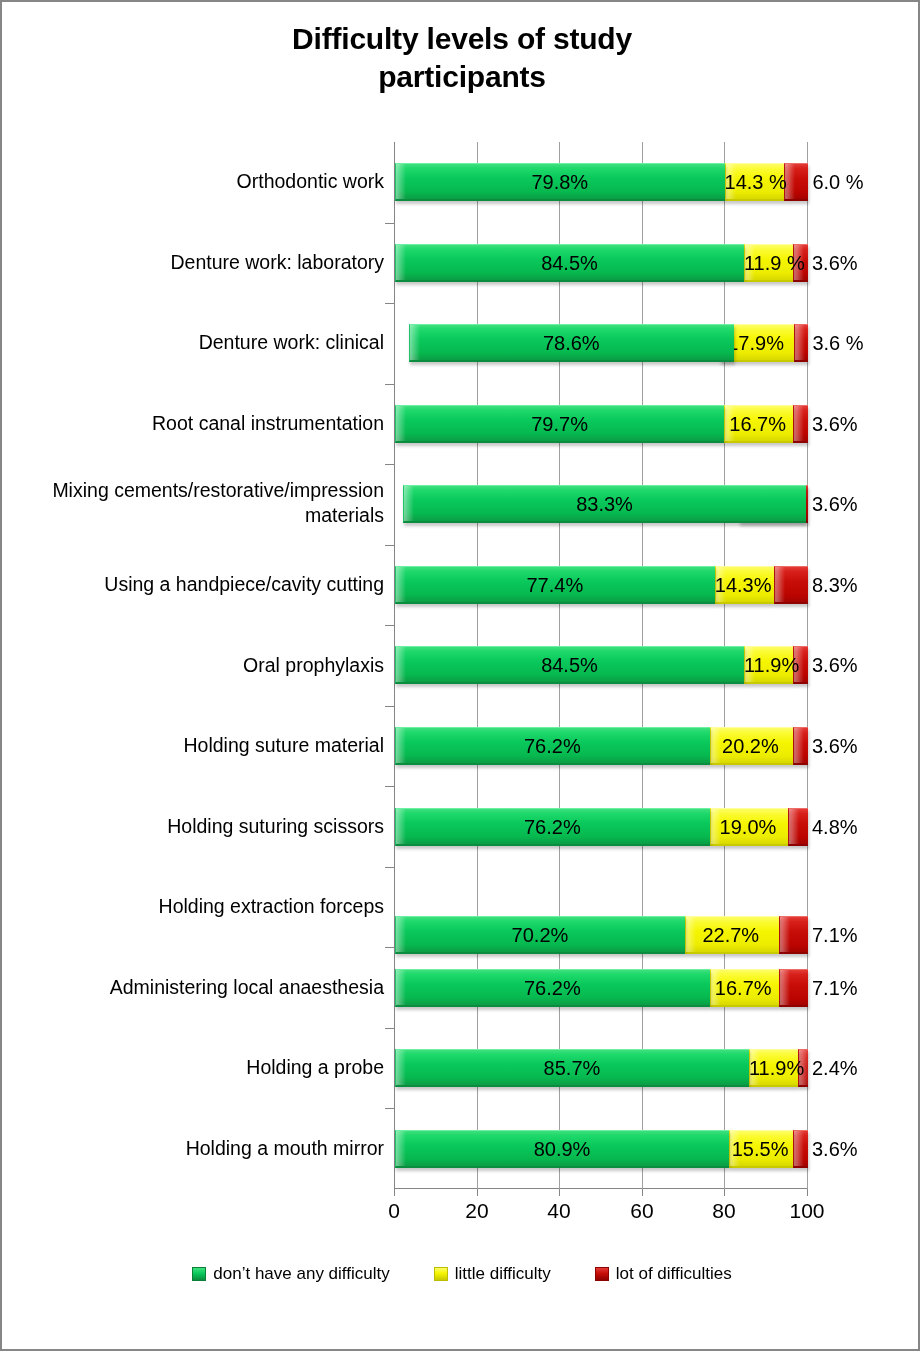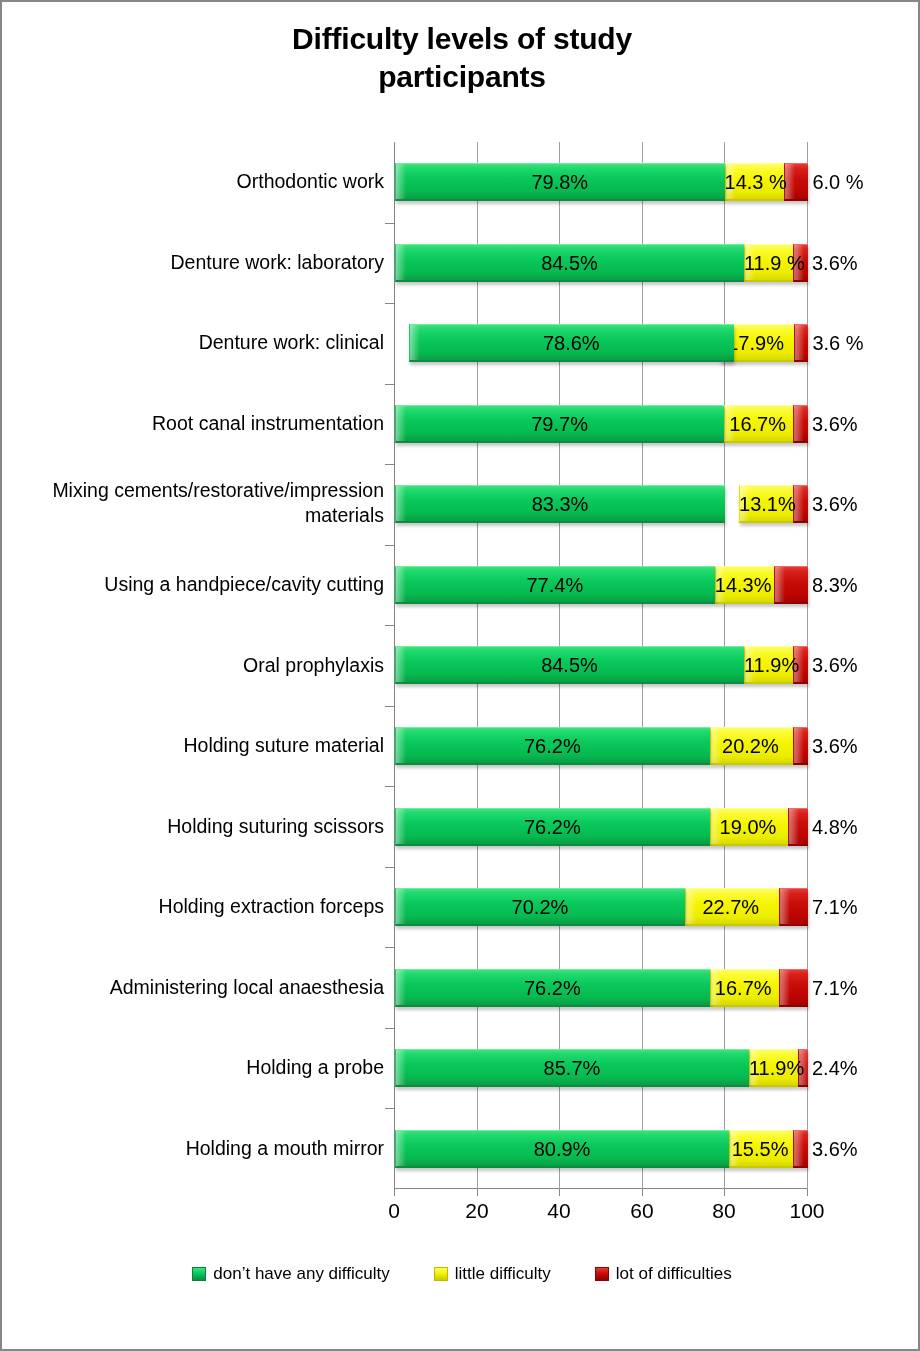--- a/index.html
+++ b/index.html
@@ -338,21 +338,21 @@
           <div class="seg seg-yellow" style="left: 329.161px; width: 68.971px; z-index: 2;">
             <div class="seg-inner"></div>
             <div class="seg-label label-yellow">16.7%</div>
           </div>
           <div class="seg seg-red" style="left: 398.132px; width: 14.868px; z-index: 1;">
             <div class="seg-inner"></div>
           </div>
           <div class="label-red-out" style="left: 417px; top: 50%;">3.6%</div>
         </div>
         <div class="bar-row" style="top: 343px; width: 413px;">
-          <div class="seg seg-green" style="left: 0px; width: 330px; z-index: 3;">
+          <div class="seg seg-green" style="left: 8px; width: 403px; z-index: 3;">
             <div class="seg-inner"></div>
             <div class="seg-label label-green">83.3%</div>
           </div>
           <div class="seg seg-yellow" style="left: 344.029px; width: 54.103px; z-index: 2;">
             <div class="seg-inner"></div>
             <div class="seg-label label-yellow">13.1%</div>
           </div>
           <div class="seg seg-red" style="left: 398.132px; width: 14.868px; z-index: 1;">
             <div class="seg-inner"></div>
           </div>
@@ -407,21 +407,21 @@
           </div>
           <div class="seg seg-yellow" style="left: 314.706px; width: 78.47px; z-index: 2;">
             <div class="seg-inner"></div>
             <div class="seg-label label-yellow">19.0%</div>
           </div>
           <div class="seg seg-red" style="left: 393.176px; width: 19.824px; z-index: 1;">
             <div class="seg-inner"></div>
           </div>
           <div class="label-red-out" style="left: 417px; top: 50%;">4.8%</div>
         </div>
-        <div class="bar-row" style="top: 746px; width: 409px;">
+        <div class="bar-row" style="top: 774px; width: 409px;">
           <div class="seg seg-green" style="left: 0px; width: 289.926px; z-index: 3;">
             <div class="seg-inner"></div>
             <div class="seg-label label-green">70.2%</div>
           </div>
           <div class="seg seg-yellow" style="left: 289.926px; width: 93.751px; z-index: 2;">
             <div class="seg-inner"></div>
             <div class="seg-label label-yellow">22.7%</div>
           </div>
           <div class="seg seg-red" style="left: 383.677px; width: 29.323px; z-index: 1;">
             <div class="seg-inner"></div>

